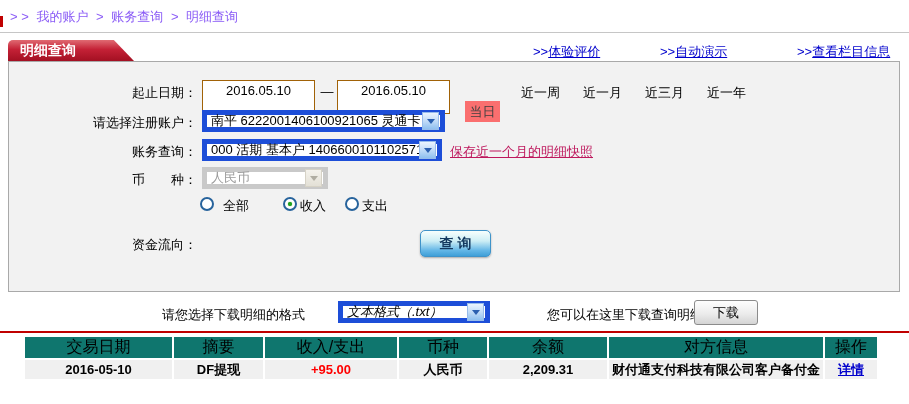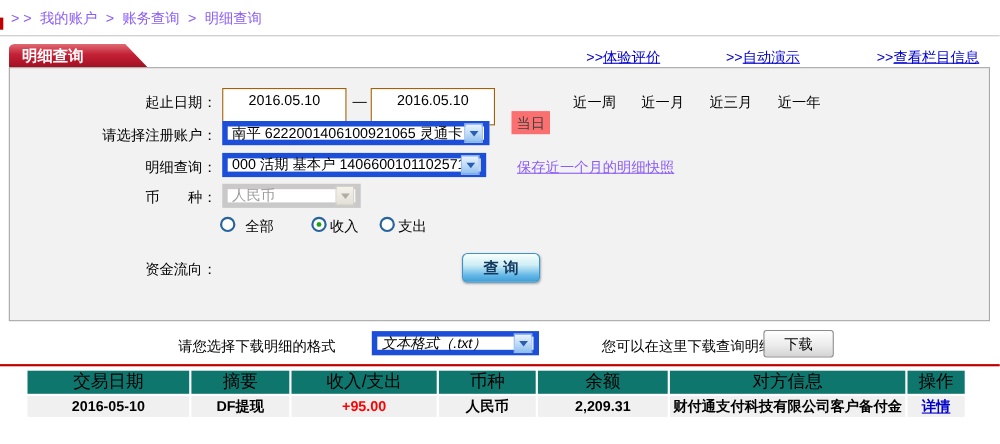--- a/index.html
+++ b/index.html
@@ -47,21 +47,21 @@
   .select-arrow { width:17px; height:18px; margin-right:1px; flex:0 0 17px;
                   background:linear-gradient(180deg,#eaf4fe 0%,#c2dcf8 50%,#8fc0ef 100%);
                   border:1px solid #98bcea; display:flex; align-items:center; justify-content:center; }
   .caret { width:0; height:0; border-left:4px solid transparent; border-right:4px solid transparent;
            border-top:5px solid #2a5fb0; }
   .select.disabled { border-color:#c9c9c9; cursor:default; }
   .select.disabled .select-text { color:#9b9b9b; }
   .select.disabled .select-arrow { background:linear-gradient(180deg,#f4f2ec,#e3e0d6); border-color:#d6d2c6; }
   .select.disabled .caret { border-top-color:#b0ada2; }
 
-  .snapshot-link { position:absolute; left:470px; top:143px; color:#8b5cf6; text-decoration:underline; cursor:pointer; white-space:nowrap; }
+  .snapshot-link { position:absolute; left:450px; top:143px; color:#be185d; text-decoration:underline; cursor:pointer; white-space:nowrap; }
 
   .radio { position:absolute; top:197px; width:14px; height:14px; border:2px solid #27639c;
            border-radius:50%; background:#fff; cursor:pointer; }
   .radio.checked::after { content:""; position:absolute; left:3px; top:3px; width:4px; height:4px;
            border-radius:50%; background:#1fa11f; box-shadow:0 0 1px #1fa11f; }
   .radio-label { position:absolute; top:197px; white-space:nowrap; }
 
   .query-btn { position:absolute; left:420px; top:230px; width:71px; height:27px;
     border:1px solid #3f93c9; border-radius:5px;
     background:linear-gradient(180deg,#f7fffd 0%,#cdeef5 40%,#63b6e6 78%,#3f9fd8 100%);
@@ -126,21 +126,21 @@
   <div class="quick" style="left:707px;">近一年</div>
 
   <div class="form-label" style="top:114px;">请选择注册账户：</div>
   <div class="select" style="left:202px; top:110px; width:243px;">
     <span class="select-text">南平  6222001406100921065 灵通卡</span>
     <span class="select-arrow">
         <span class="caret"></span>
       </span>
   </div>
 
-  <div class="form-label" style="top:143px;">明细查询：</div>
+  <div class="form-label" style="top:143px;">账务查询：</div>
   <div class="select" style="left:202px; top:139px; width:240px;">
     <span class="select-text">000  活期  基本户  1406600101102571848</span>
     <span class="select-arrow">
         <span class="caret"></span>
       </span>
   </div>
   <div class="snapshot-link">保存近一个月的明细快照</div>
 
   <div class="form-label" style="top:171px;">币　　种：</div>
   <div class="select disabled" style="left:202px; top:167px; width:126px;">

